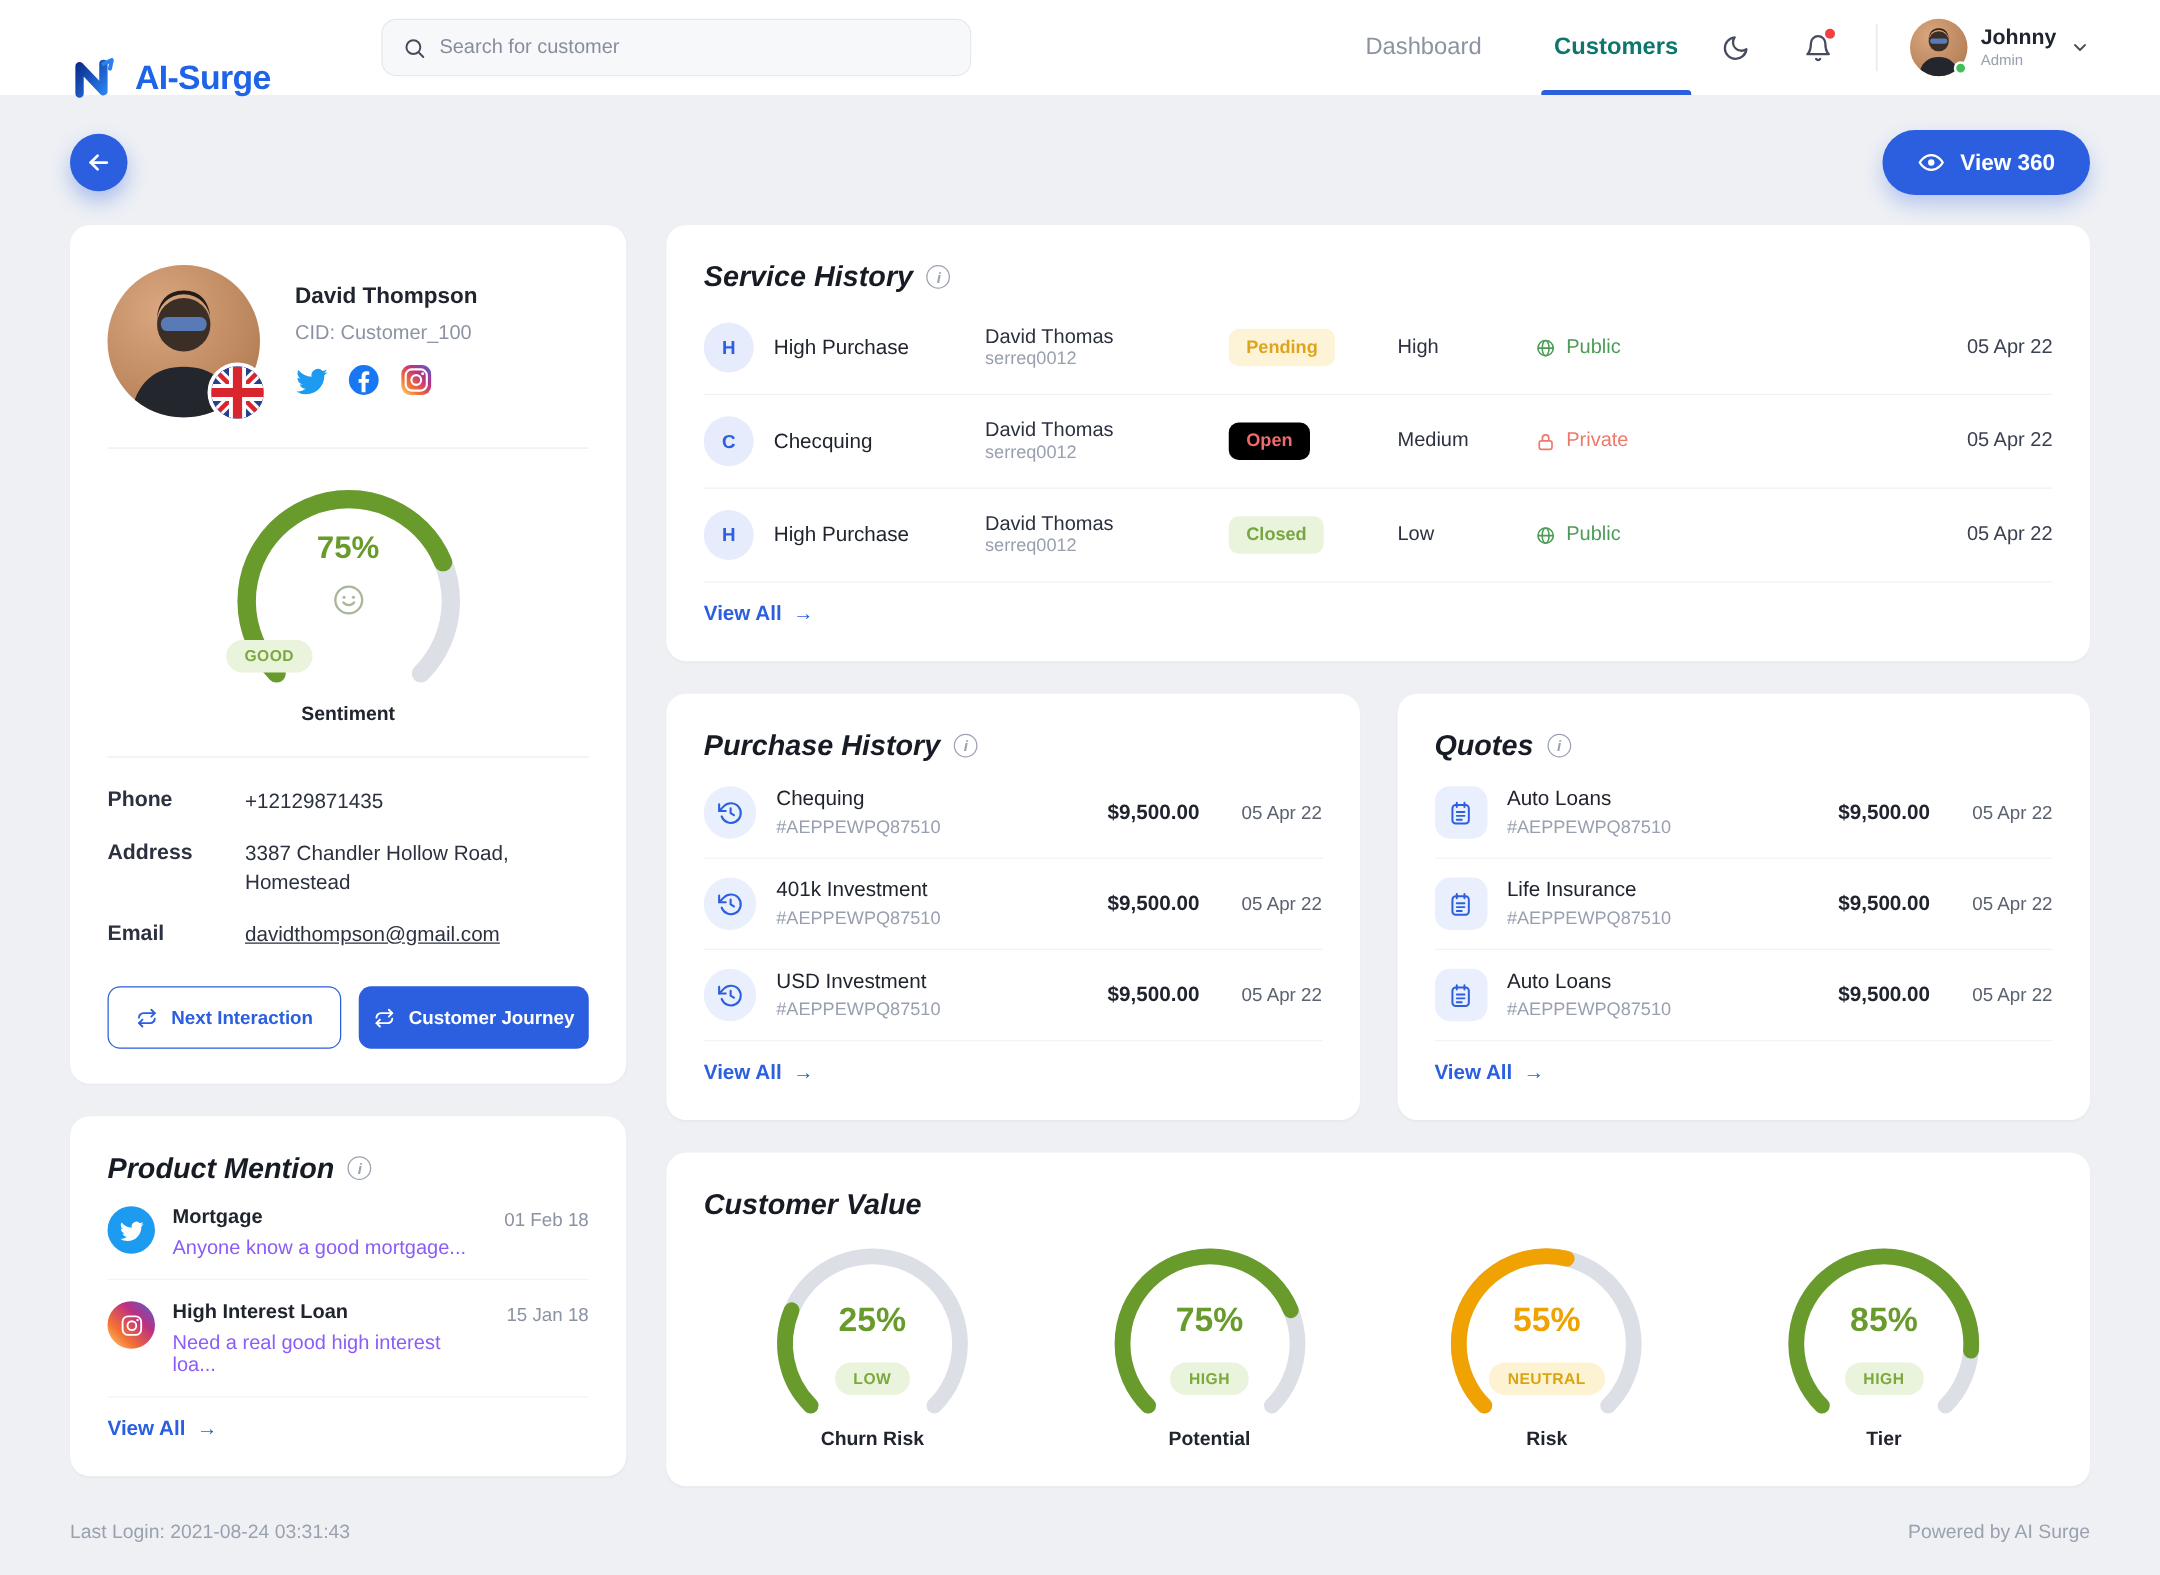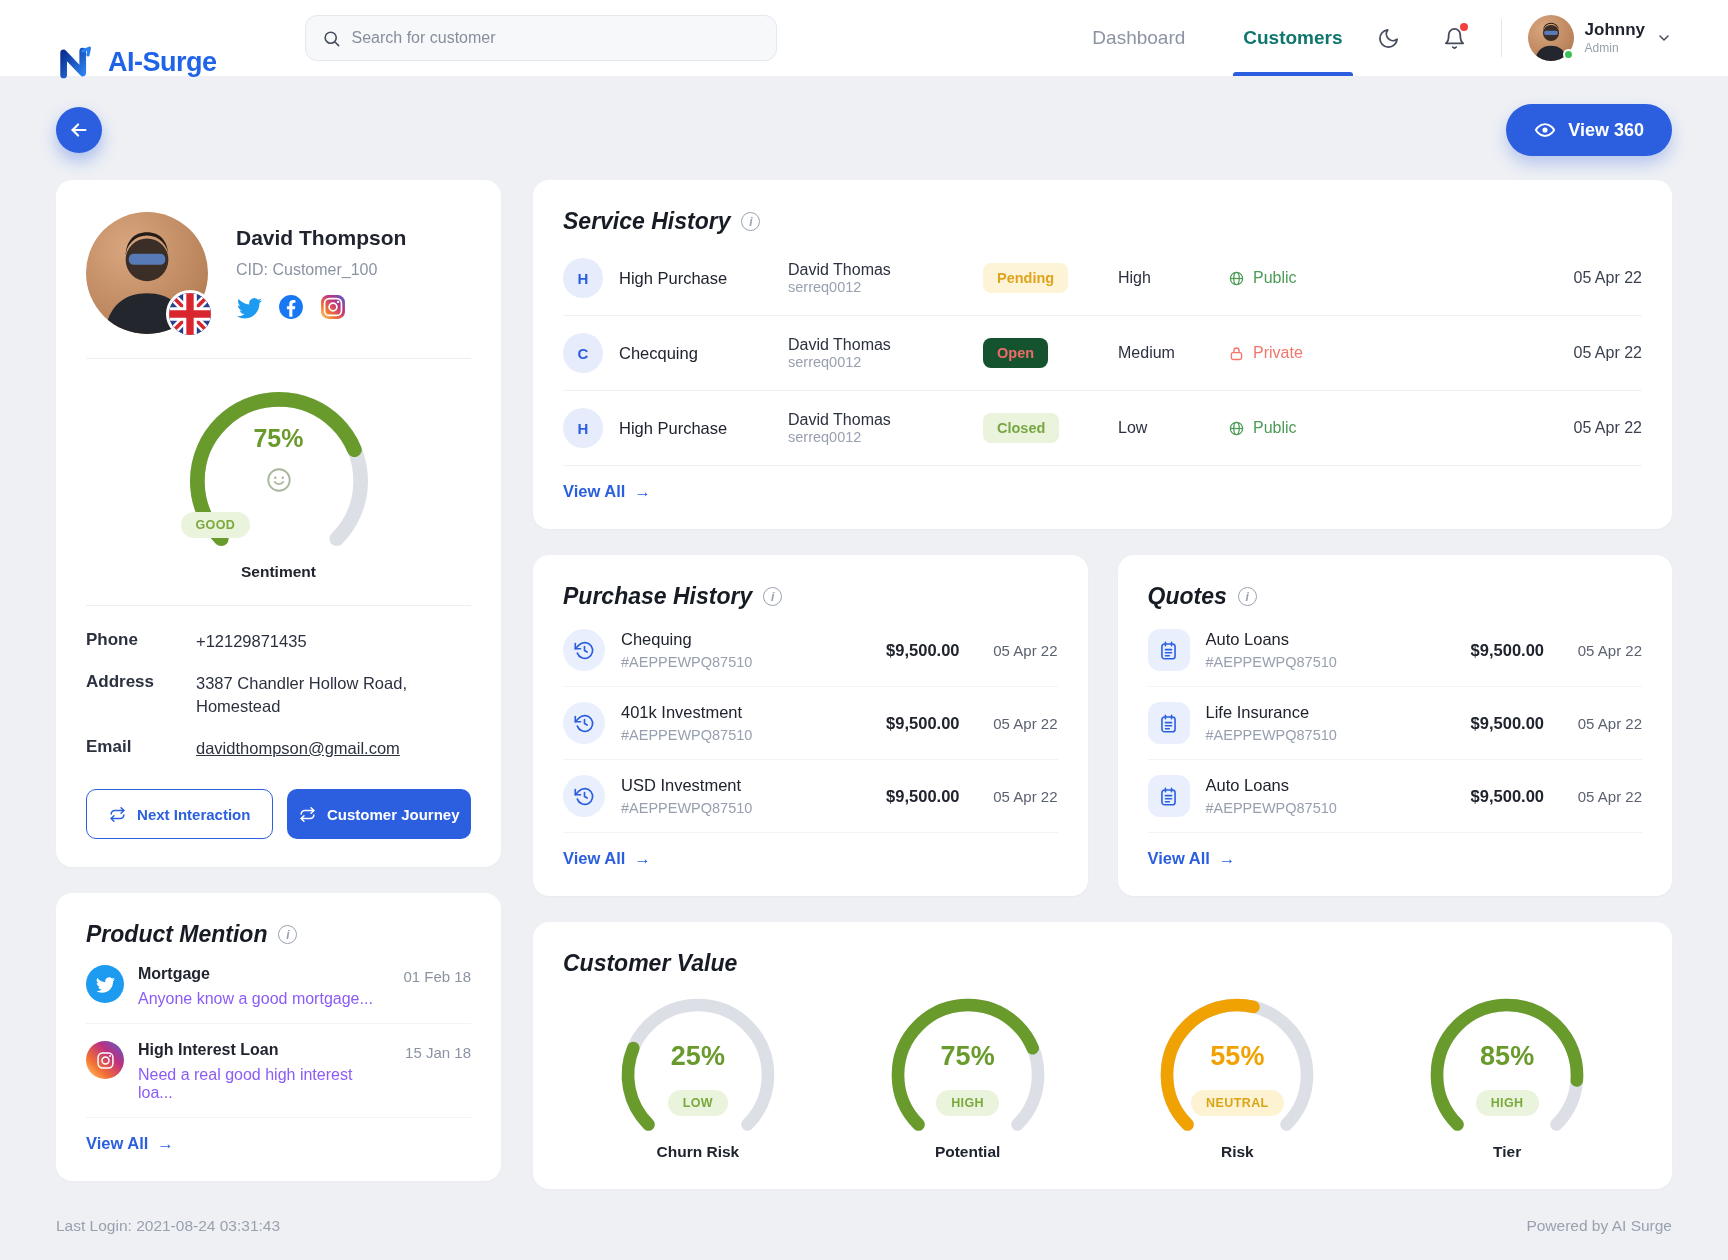--- a/index.html
+++ b/index.html
@@ -38,21 +38,21 @@
   .two-col { display:grid; grid-template-columns:1fr 1fr; gap:30px; }
   .card-title-row { display:flex; align-items:center; gap:11px;font-style:italic; }
   .card-title { font-size:23px; font-weight:bold; color:#171b24; }
   .info-ic { width:19px; height:19px; border-radius:50%; border:1.6px solid #9aa2b1; color:#9aa2b1; font-size:12px; font-weight:bold; display:flex; align-items:center; justify-content:center; cursor:pointer; background:none; font-family:inherit; }
 
   
   .profile-top { display:flex; gap:28px; align-items:flex-start; padding-top:4px; }
   .big-avatar { width:122px; height:122px; position:relative; flex-shrink:0; }
   .big-avatar .photo { width:122px; height:122px; border-radius:50%; overflow:hidden; background:radial-gradient(circle at 35% 30%, #d9a67f, #b9835a 70%, #a06c44); }
   .flag-badge { position:absolute; right:-6px; bottom:-4px; width:48px; height:48px; border-radius:50%; border:3px solid #fff; overflow:hidden; background:#29408e; }
-  .profile-name { font-size:21px; font-weight:bold; margin-top:14px; }
+  .profile-name { font-size:18px; font-weight:bold; margin-top:14px; }
   .profile-cid { color:#8b93a3; font-size:16px; margin-top:11px; }
   .socials { display:flex; gap:16px; margin-top:15px; align-items:center; }
   .soc { width:26px; height:26px; cursor:pointer; display:flex; align-items:center; justify-content:center; }
   .hr { height:1px; background:#eceef2; margin:24px 0; }
 
   
   .gauge-wrap { position:relative; }
   .gauge-wrap svg { display:block; width:100%; }
   .gauge-track { fill:none; stroke:#dcdfe6; stroke-width:9; stroke-linecap:round; stroke-dasharray:75 25; }
   .gauge-arc { fill:none; stroke:#699b2c; stroke-width:9; stroke-linecap:round; }
@@ -77,21 +77,21 @@
   .btn-solid { border:none; color:#fff; background:#2b5fdf; }
 
   
   .sh-row { display:grid; grid-template-columns:225px 195px 135px 110px 140px 1fr; align-items:center; padding:17px 0; border-bottom:1px solid #f0f1f5; cursor:pointer; }
   .sh-name-cell { display:flex; align-items:center; gap:16px; font-size:16.5px; color:#20242e; }
   .sh-avatar { width:40px; height:40px; border-radius:50%; background:#e6ecfb; color:#2b5fdf; font-weight:bold; font-size:15px; display:flex; align-items:center; justify-content:center; flex-shrink:0; }
   .sh-agent .a { font-size:16px; color:#2c3140; }
   .sh-agent .r { font-size:14.5px; color:#98a0af; margin-top:0; }
   .badge { display:inline-block; padding:7px 14px; border-radius:8px; font-size:14.5px; font-weight:bold; }
   .badge-pending { background:#fdf4d8; color:#dfa41c; }
-  .badge-open { background:#14532d; color:#ef6b6b; }
+  .badge-open { background:#000000; color:#ef6b6b; }
   .badge-closed { background:#eaf3dc; color:#78a643; }
   .sh-priority { font-size:16px; color:#2c3140; }
   .vis { display:flex; align-items:center; gap:8px; font-size:16px; }
   .vis-public { color:#4d9b57; }
   .vis-private { color:#f0786b; }
   .sh-date { text-align:right; color:#3a4150; font-size:16px; }
   .view-all { display:flex; align-items:center; gap:9px; color:#2b5fdf; font-weight:bold; font-size:16.5px; margin-top:16px; cursor:pointer; width:max-content; background:none; border:none; font-family:inherit; }
 
   
   .tx-row { display:grid; grid-template-columns:42px 1fr 105px 82px; gap:16px; align-items:center; padding:15px 0; border-bottom:1px solid #f2f3f6; cursor:pointer; }

